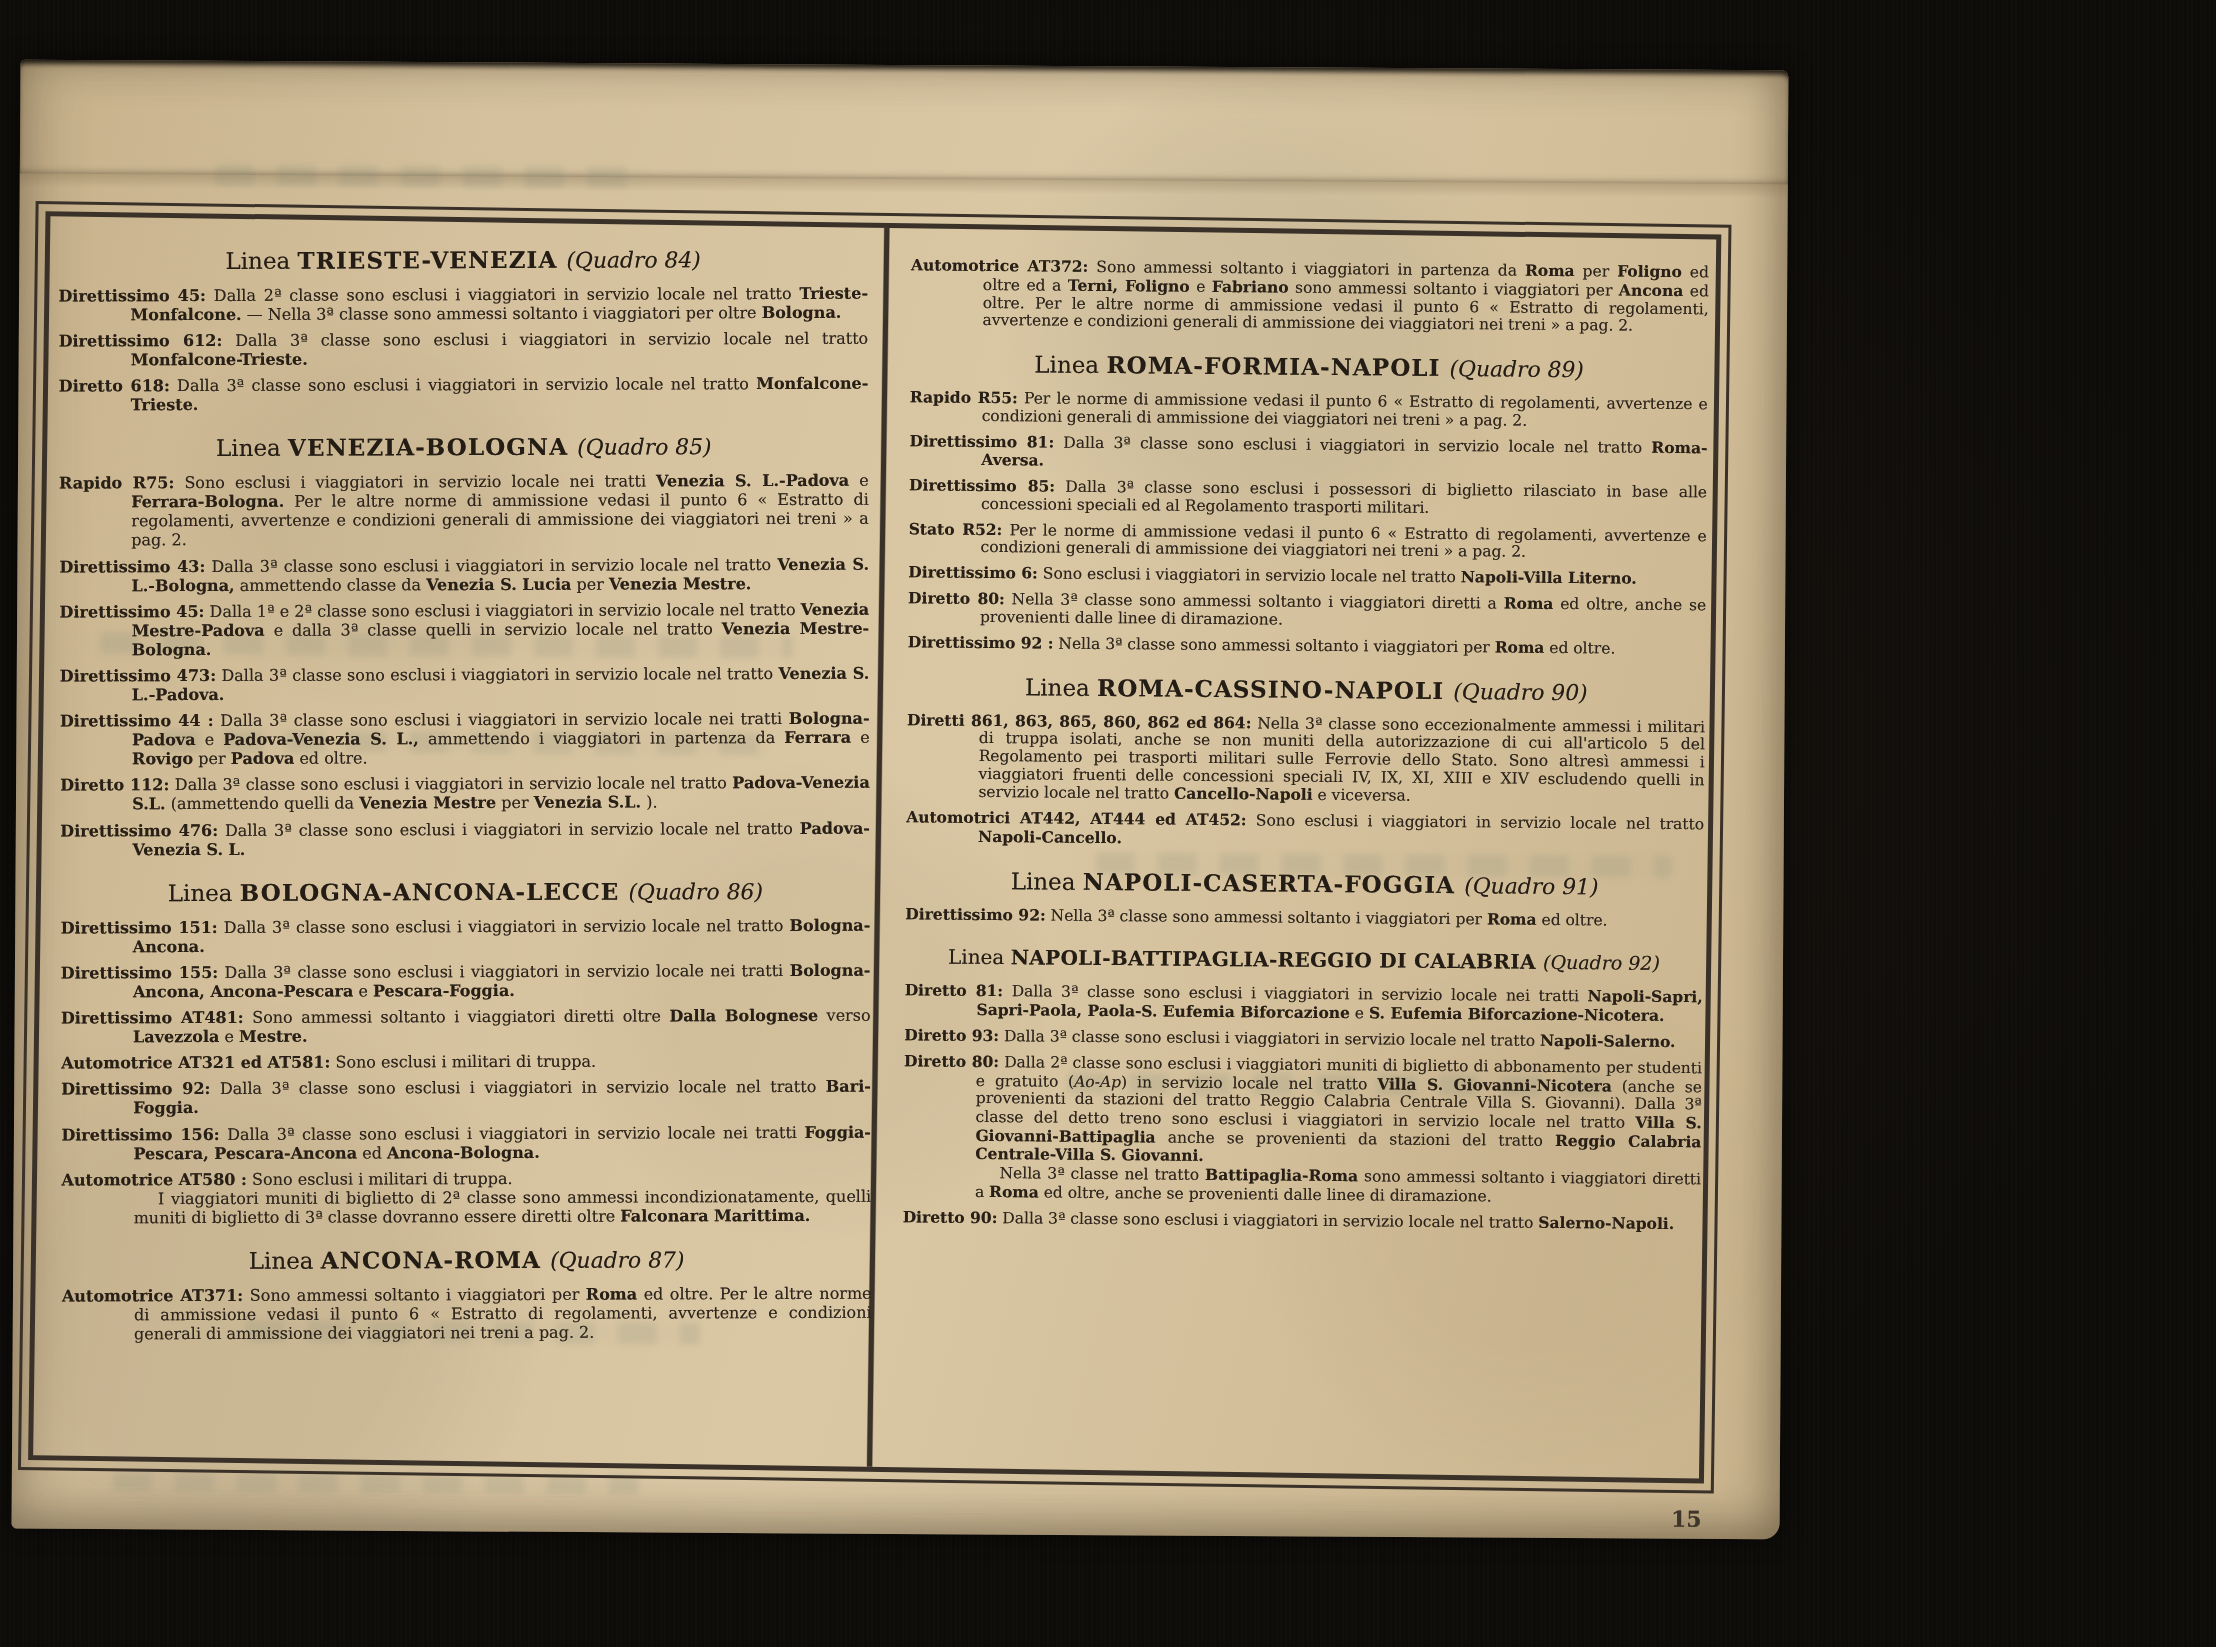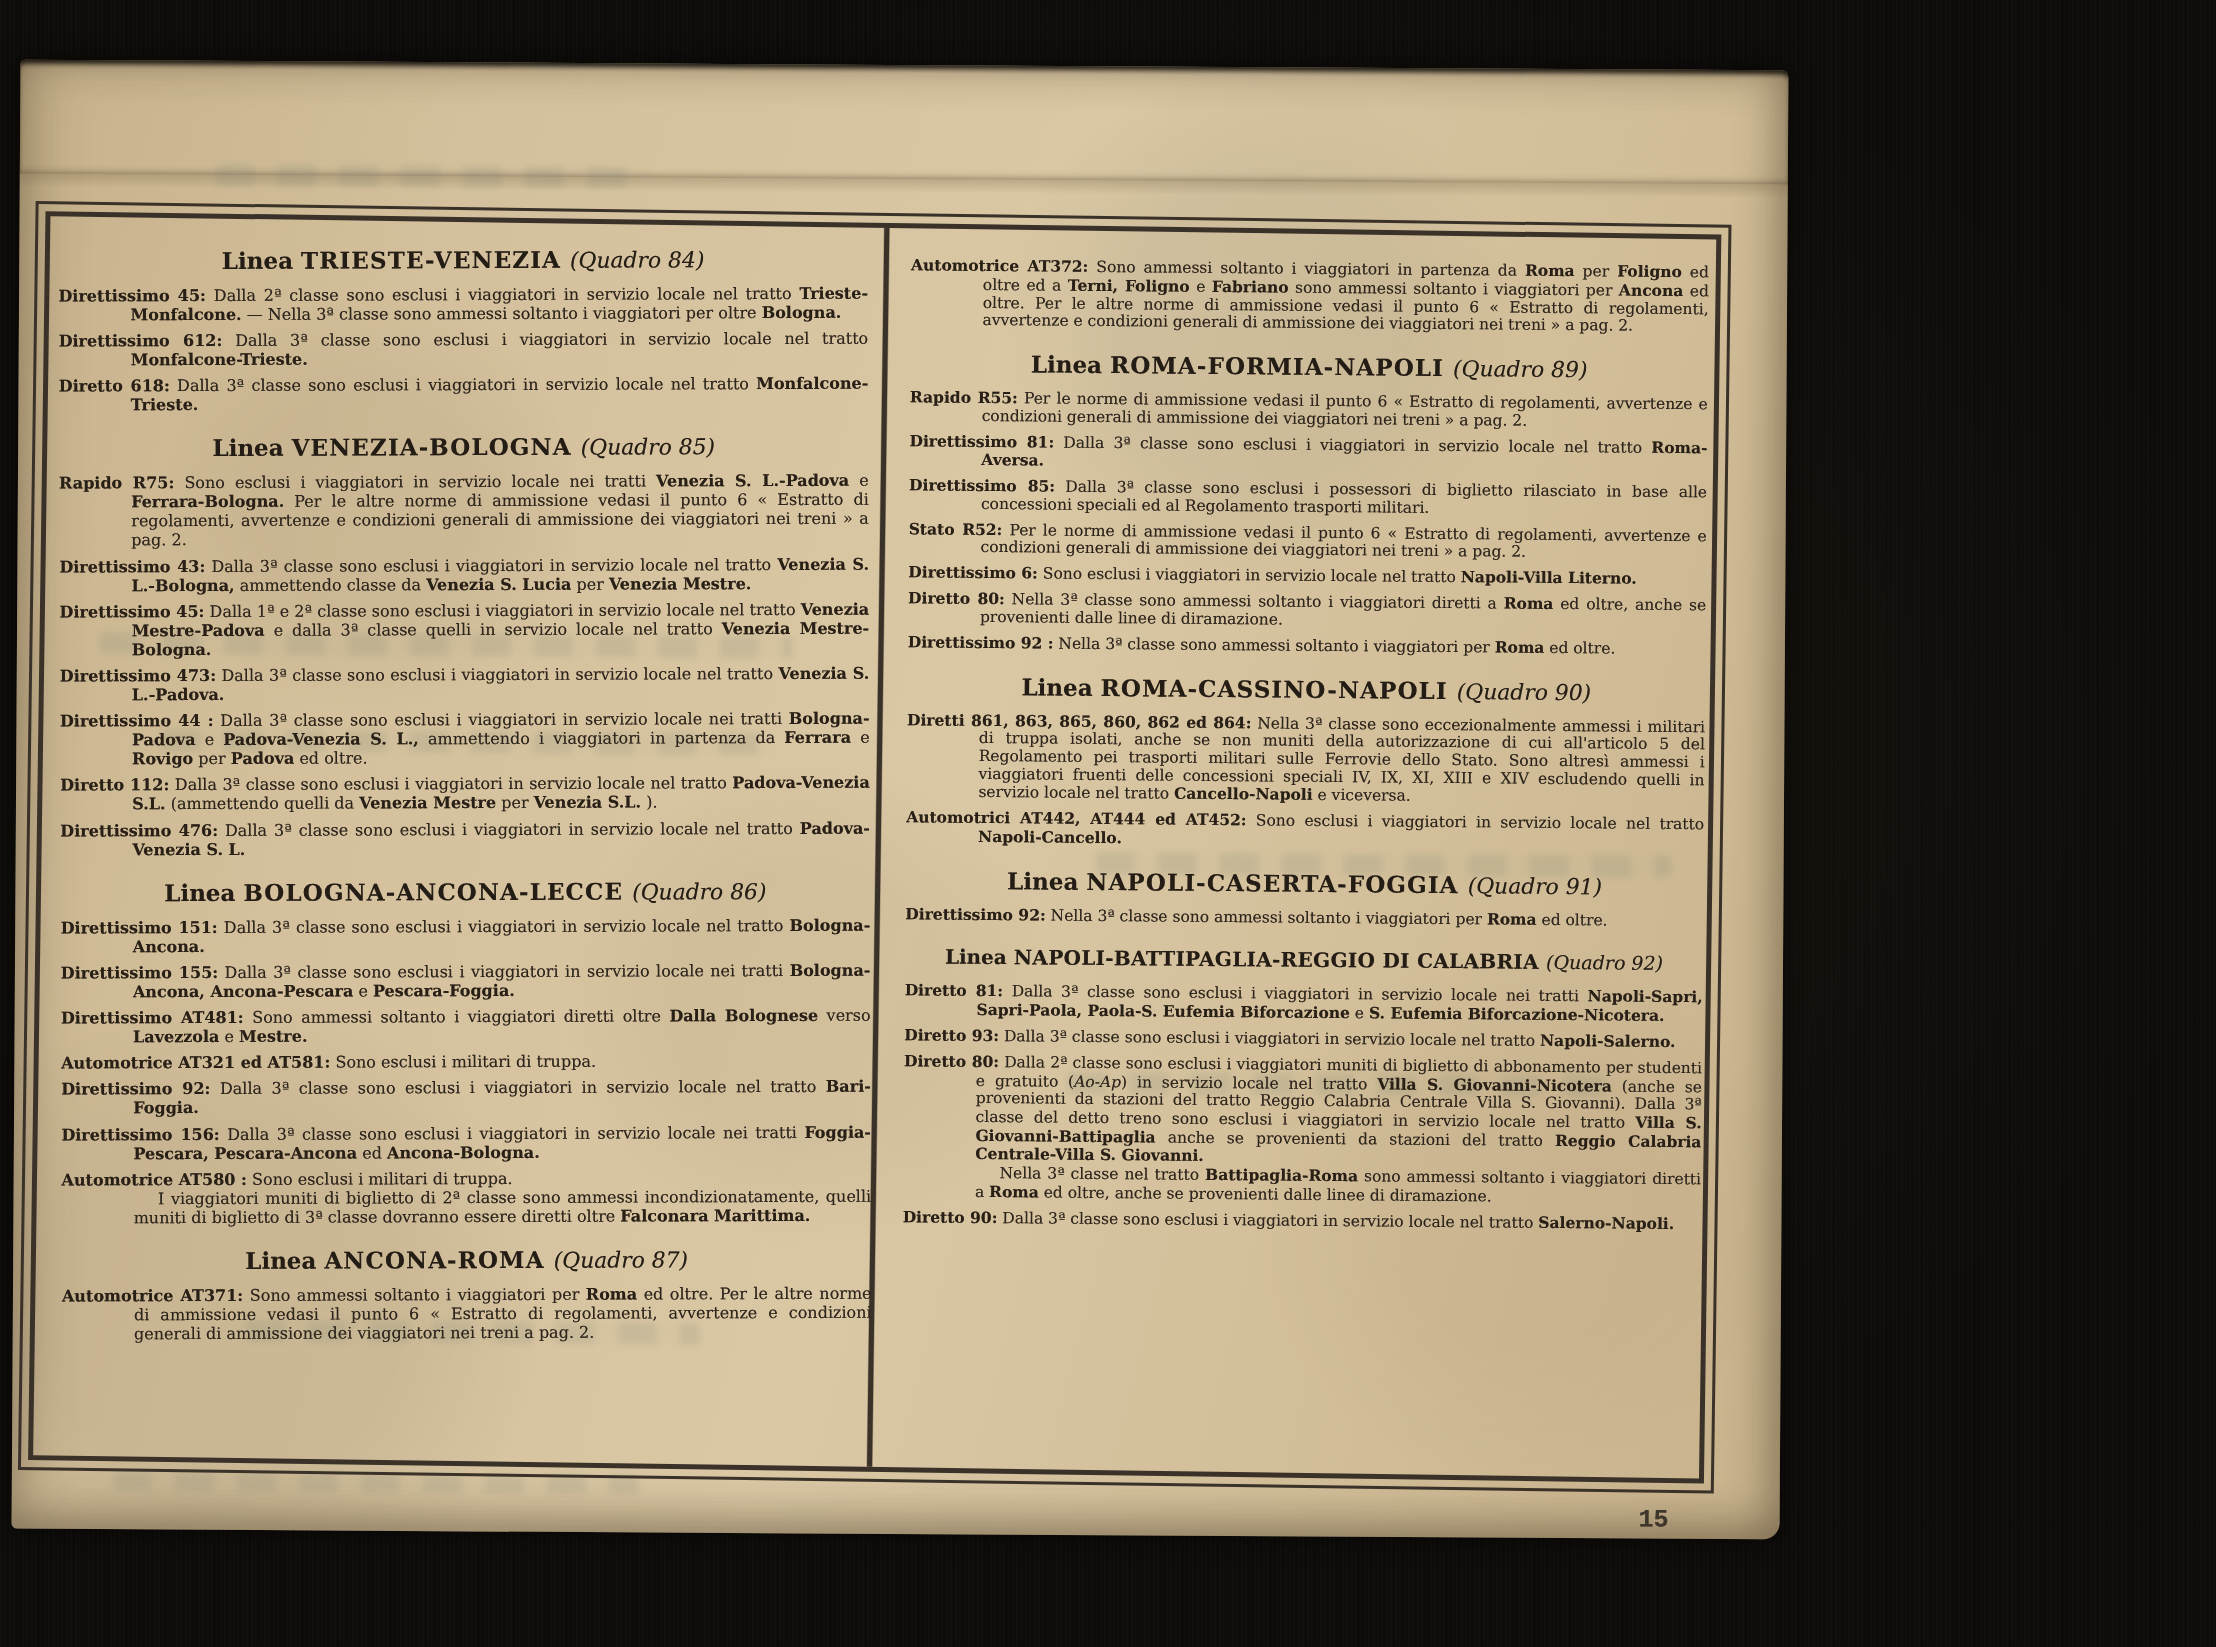--- a/index.html
+++ b/index.html
@@ -85,29 +85,29 @@
   }
   .col-right .para{font-size:15.5px;line-height:17.7px;}
   .para.cont{text-indent:24.4px;margin-top:0;}
   .para b{font-weight:700;color:#281f16;}
   .lead{font-weight:700;color:#281f16;}
   .heading{
     text-align:center;margin:20px 0 11px 0;font-size:23px;line-height:27px;
     color:#241d15;text-shadow:0 0 0.3px rgba(40,30,20,.5);white-space:nowrap;
   }
   .col > .heading:first-child{margin-top:1.1px;}
-  .heading .h-linea{font-weight:700;text-align:center;}
+  .heading .h-linea{font-weight:400;text-align:center;}
   .heading .h-route{font-weight:700;letter-spacing:1.1px;}
   .heading .h-quadro{font-style:italic;font-weight:400;font-size:.95em;}
   .heading.compact{font-size:20px;letter-spacing:0;}
   .heading.compact .h-route{letter-spacing:0.3px;}
   
   .pagenum{
-    position:absolute;left:1563px;top:1436px;width:94px;text-align:right;
-    font-size:25px;font-weight:700;color:#3f362b;text-shadow:0 0 0.3px rgba(55,45,32,.5);font-family:Liberation Mono, monospace;
+    position:absolute;left:1596px;top:1436px;width:94px;text-align:right;
+    font-size:22px;font-weight:700;color:#3f362b;text-shadow:0 0 0.3px rgba(55,45,32,.5);
   }
 </style>
 </head>
 <body>
 
 <div class="scene">
   <div class="page">
     <div class="stack"></div>
     <div class="ghost g1"></div>
     <div class="ghost g2"></div>

